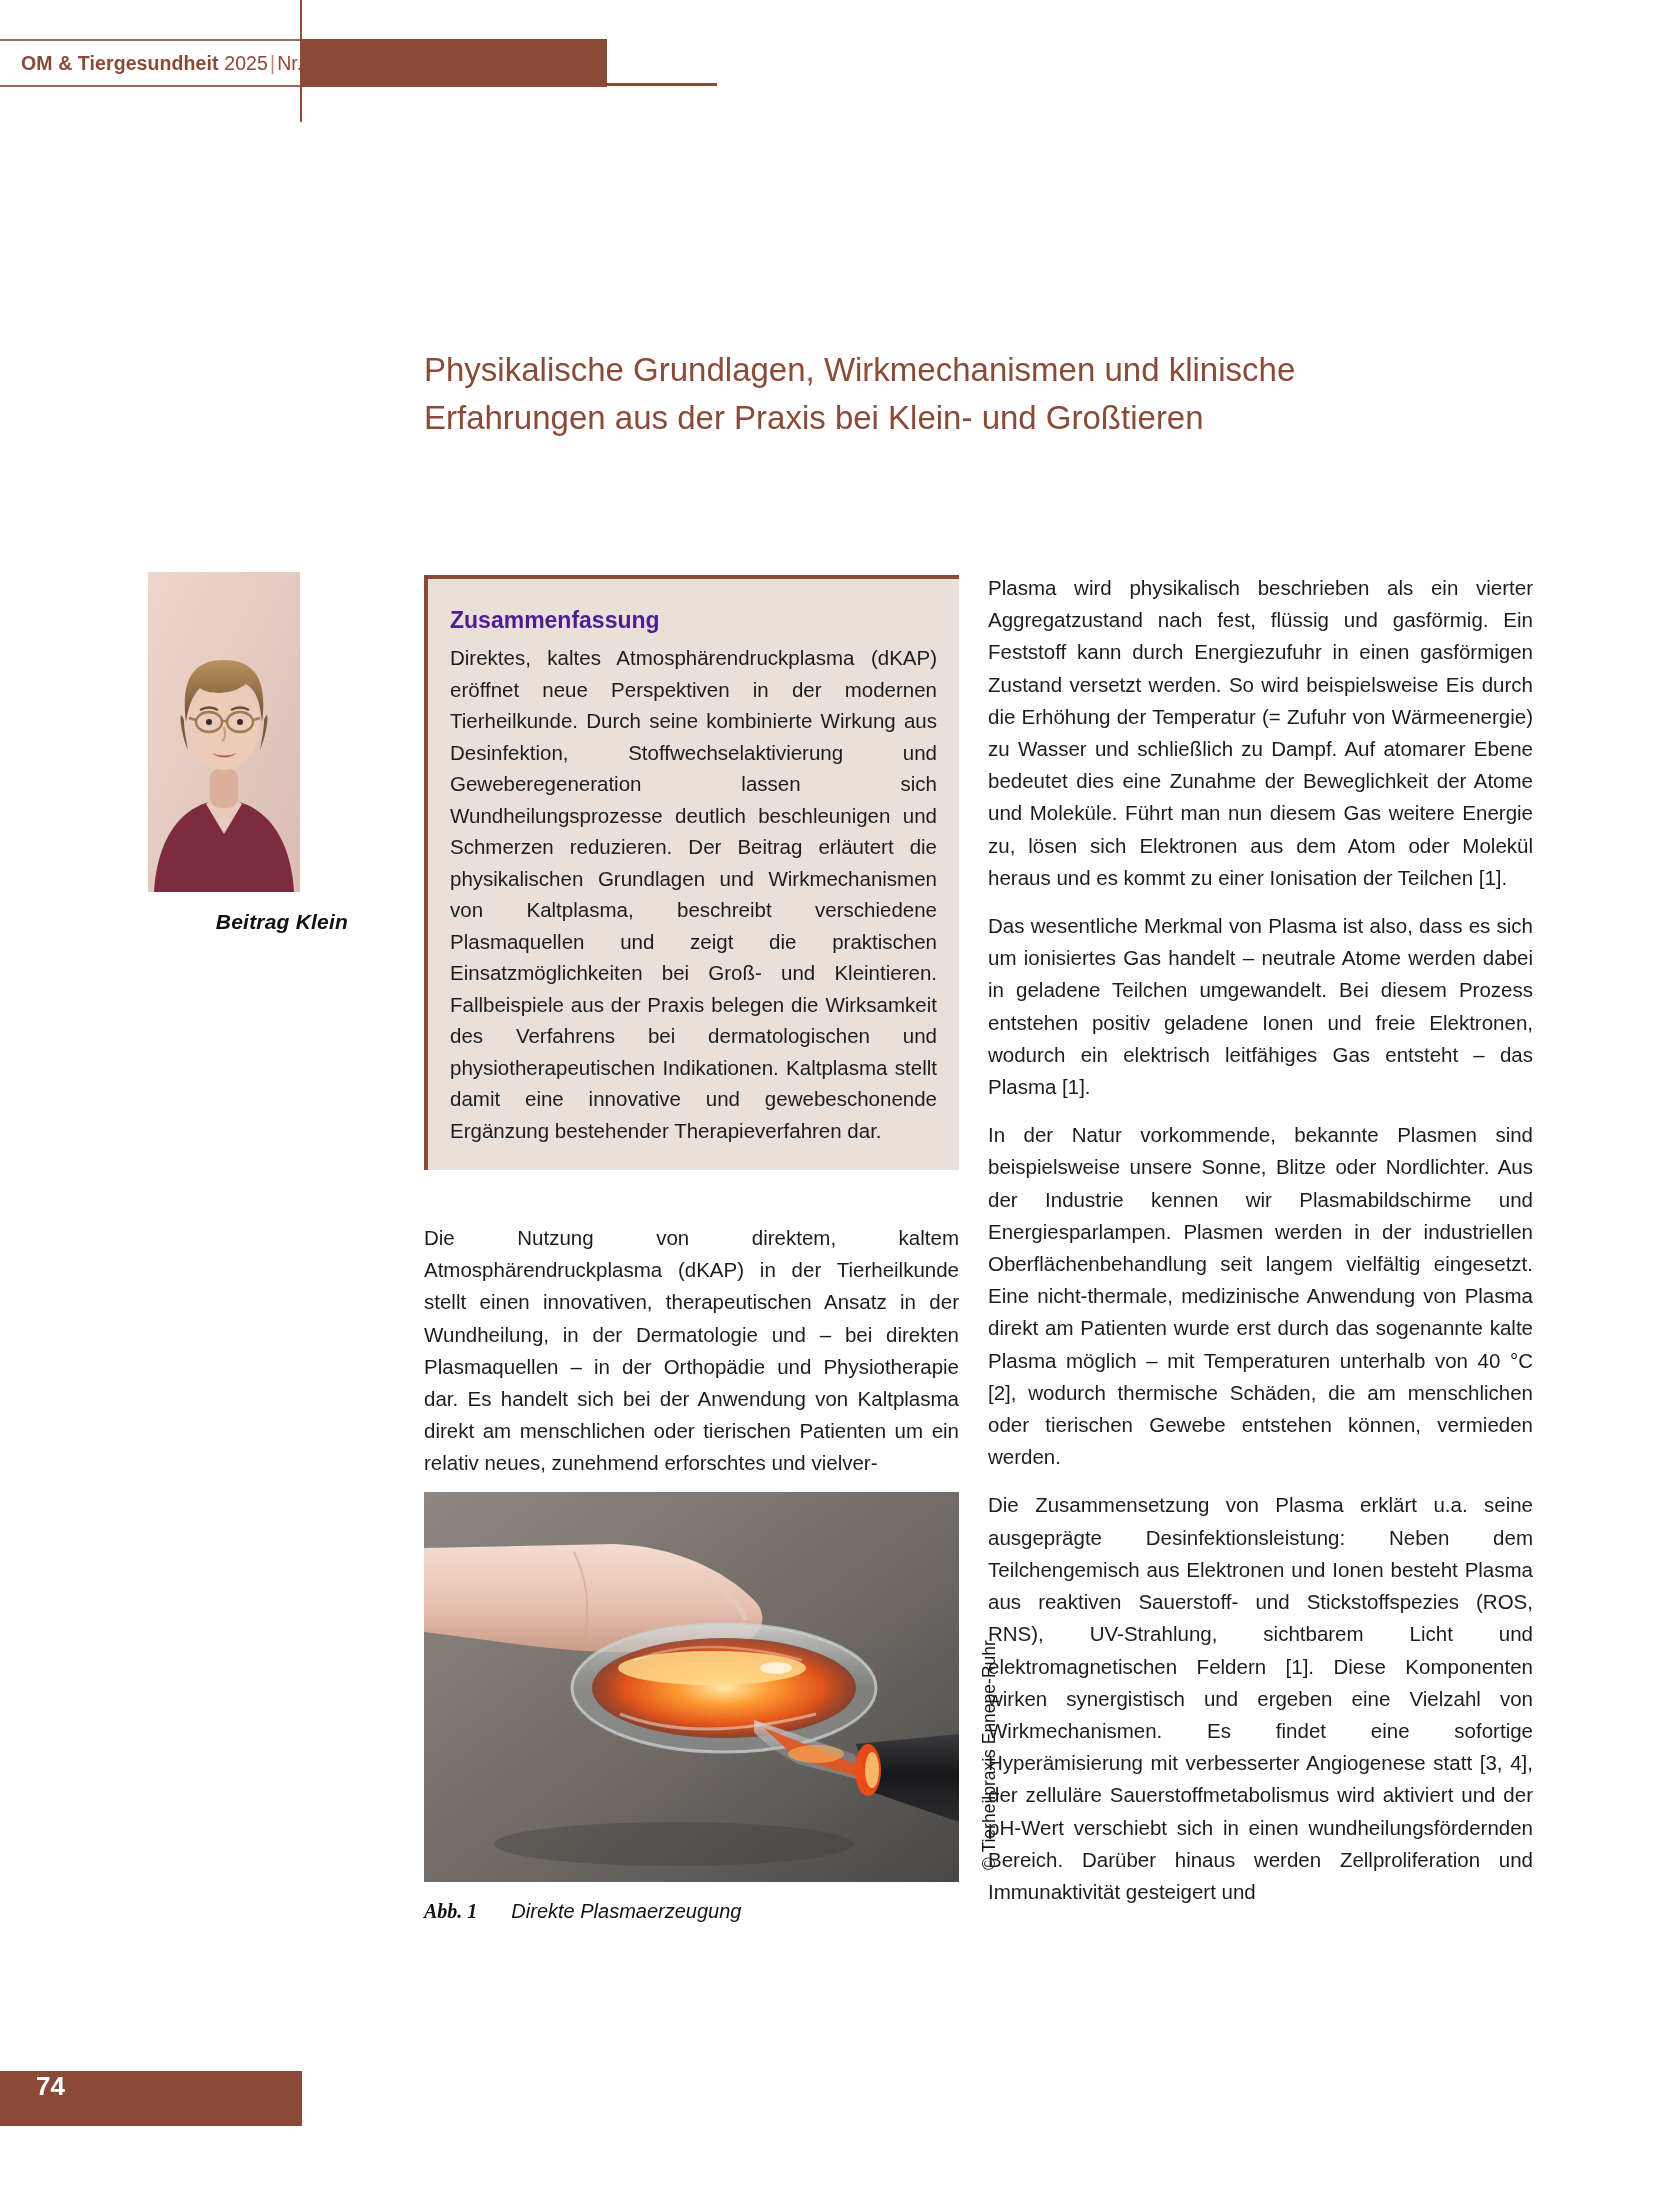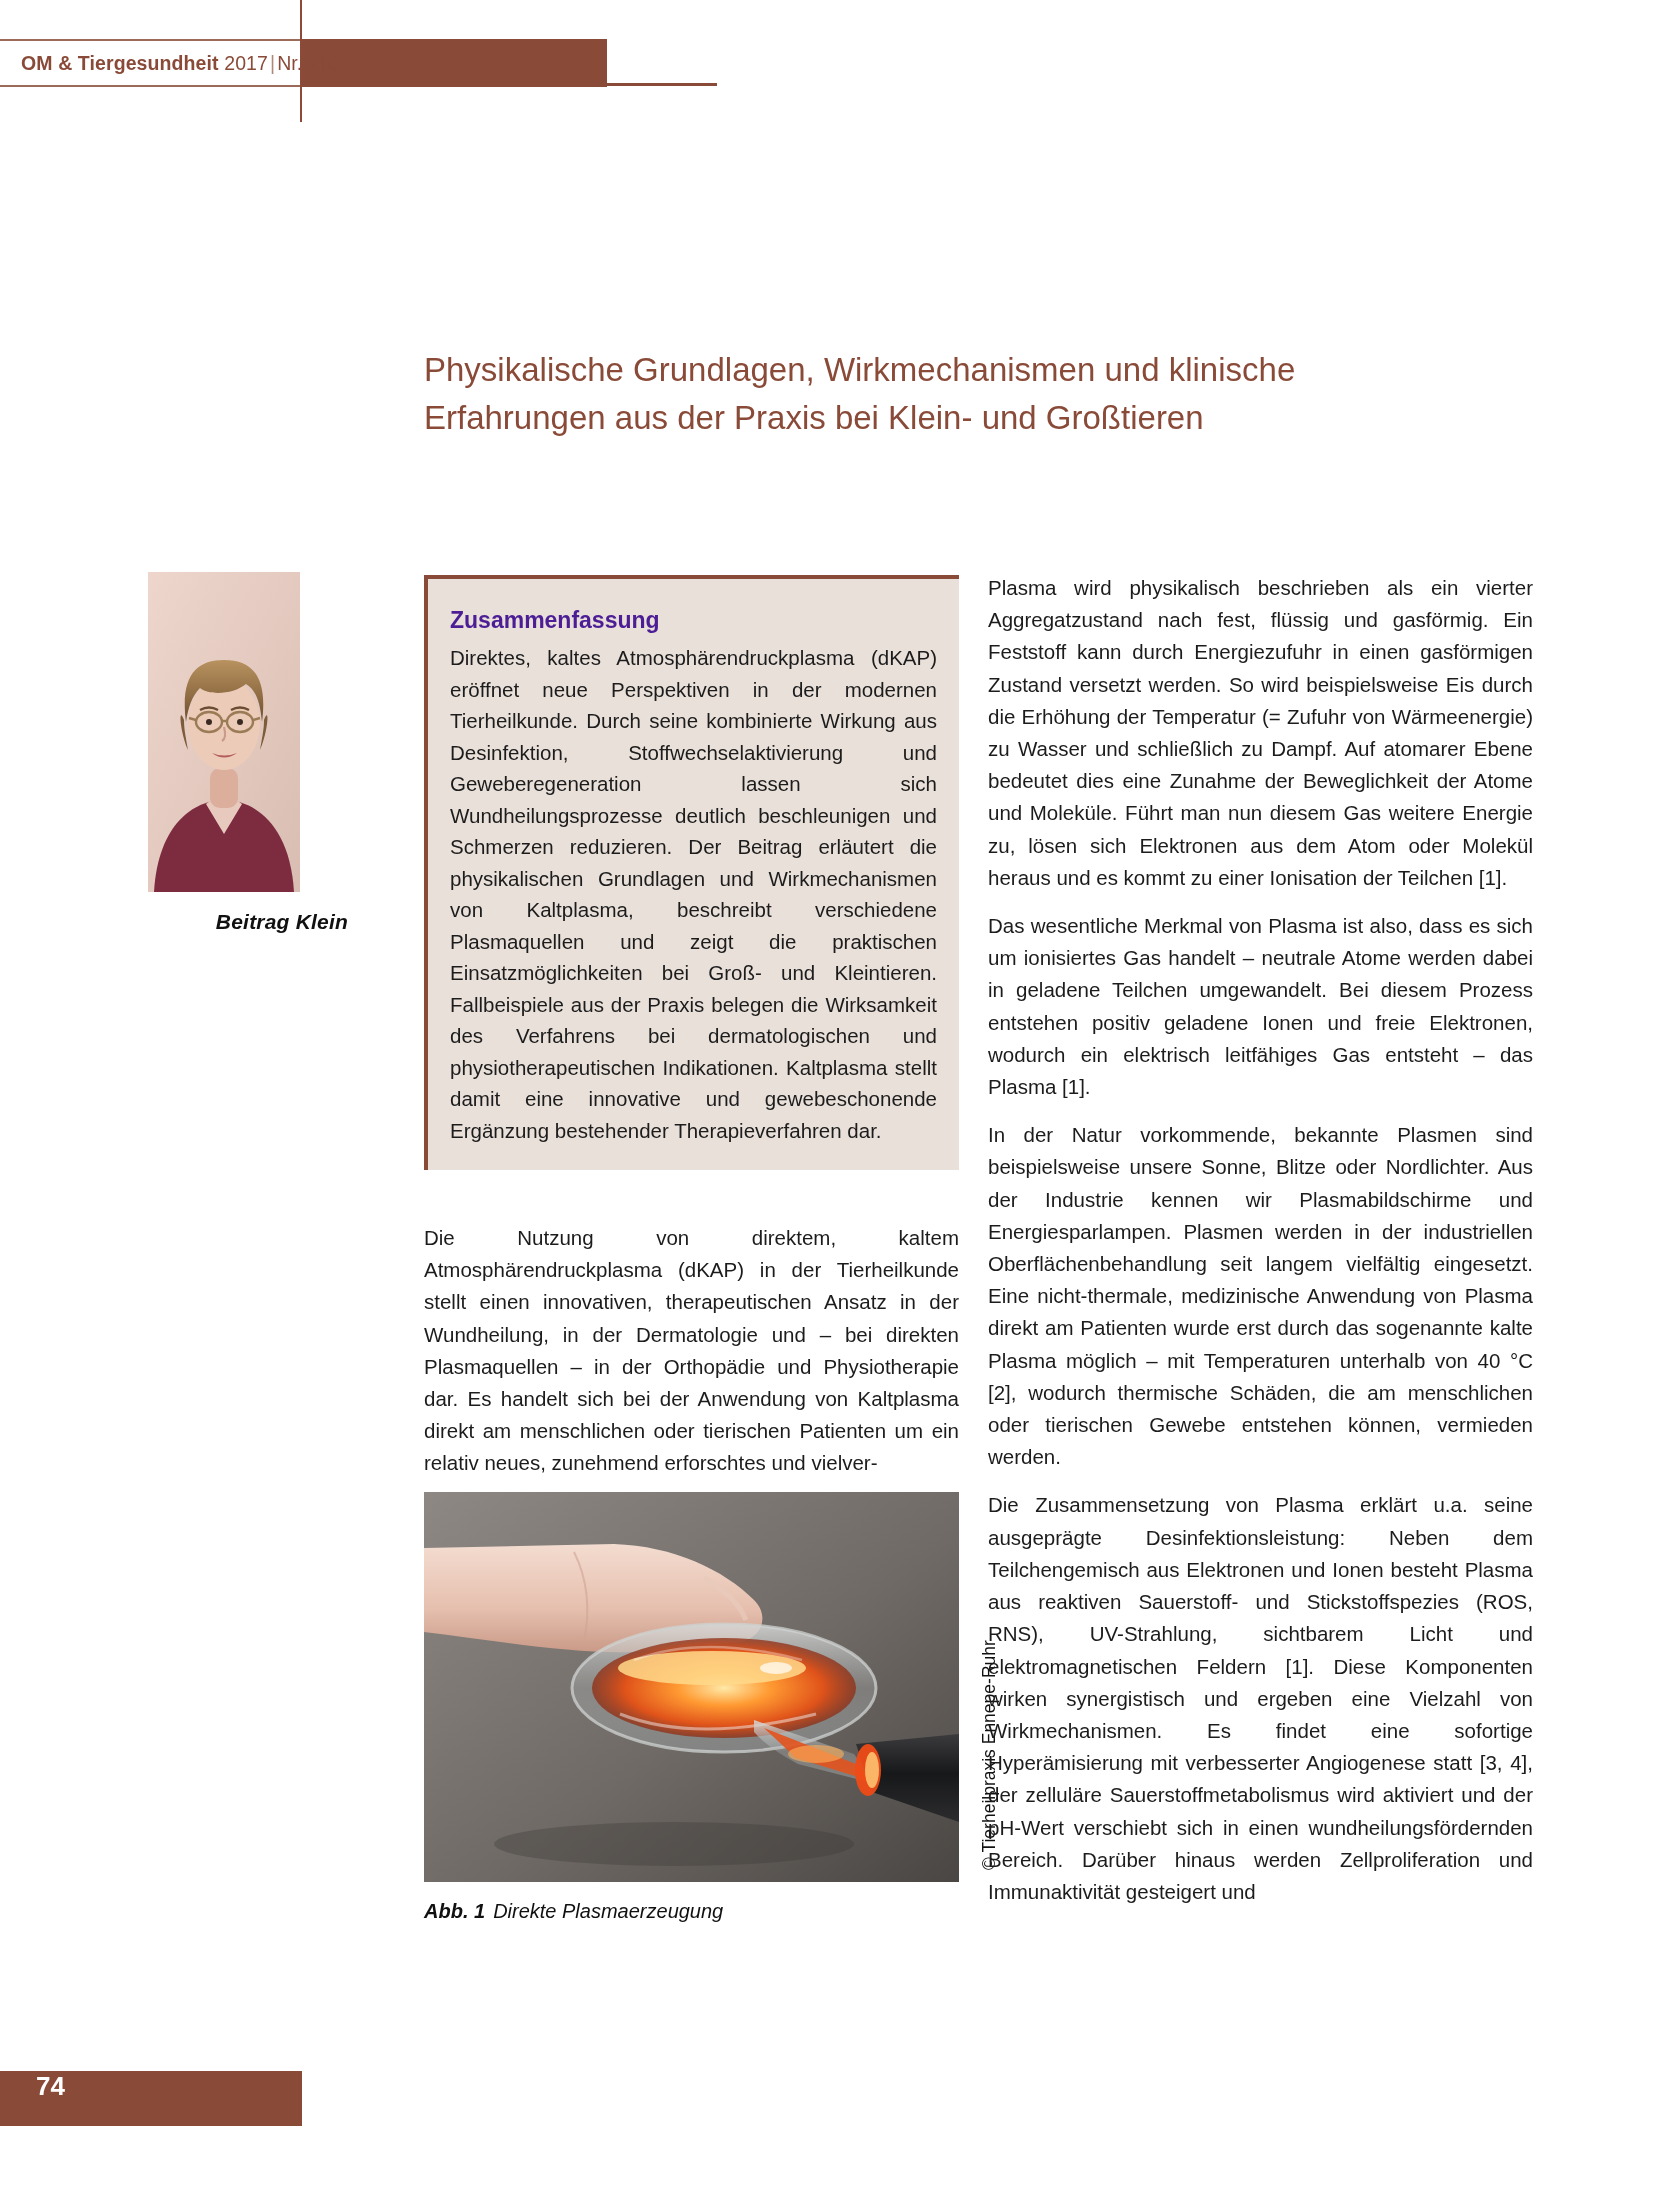--- a/index.html
+++ b/index.html
@@ -202,21 +202,22 @@
     color: #111;
   }
   .figure-caption {
     margin-top: 18px;
     font-size: 20px;
     font-style: italic;
     color: #111;
   }
   .figure-caption .fig-label {
     font-weight: bold;
-    margin-right: 8px;
+    margin-right: 34px;
+    font-family: Liberation Serif, serif;
   }
 
   
   .footer-bar {
     position: absolute;
     left: 0;
     top: 2071px;
     width: 302px;
     height: 55px;
     background: #8a4a38;
@@ -235,21 +236,21 @@
 
 <div class="page">
 
   <div class="header-vrule"></div>
   <div class="header-bar"></div>
   <div class="header-bar-underline"></div>
 
   <div class="folio-box">
     <div class="folio-text">
       <span class="fol-strong">OM &amp; Tiergesundheit</span>
-      <span class="fol-light">2017</span><span class="fol-sep">|</span><span class="fol-light">Nr. 110</span>
+      <span class="fol-light">2025</span><span class="fol-sep">|</span><span class="fol-light">Nr. 110</span>
     </div>
   </div>
 
   <h2 class="subtitle">Physikalische Grundlagen, Wirkmechanismen und klinische Erfahrungen aus der Praxis bei Klein- und Großtieren</h2>
 
   <div class="author-photo">
     <svg width="152" height="320" viewBox="0 0 152 320">
       <defs>
         <linearGradient id="bgg" x1="0" y1="0" x2="1" y2="1">
           <stop offset="0%" stop-color="#eed6cc"></stop>

